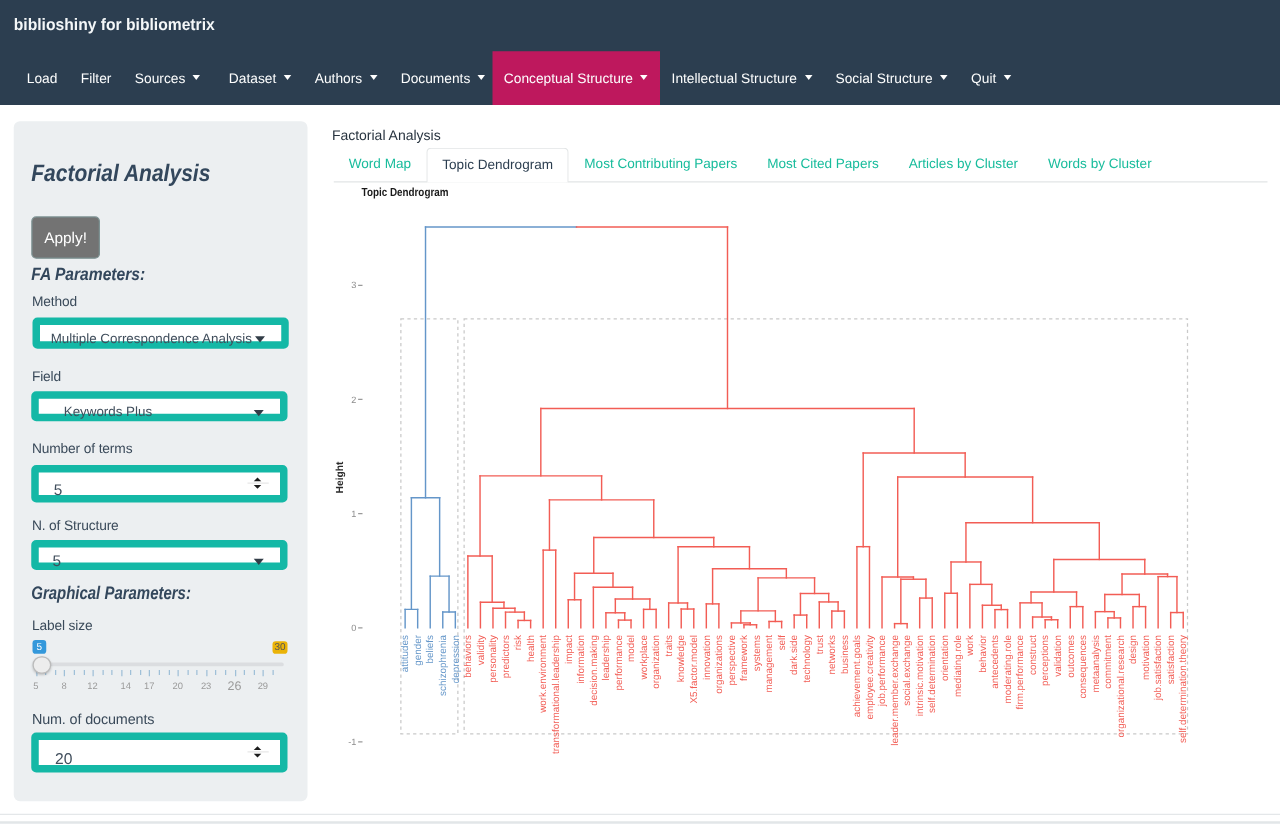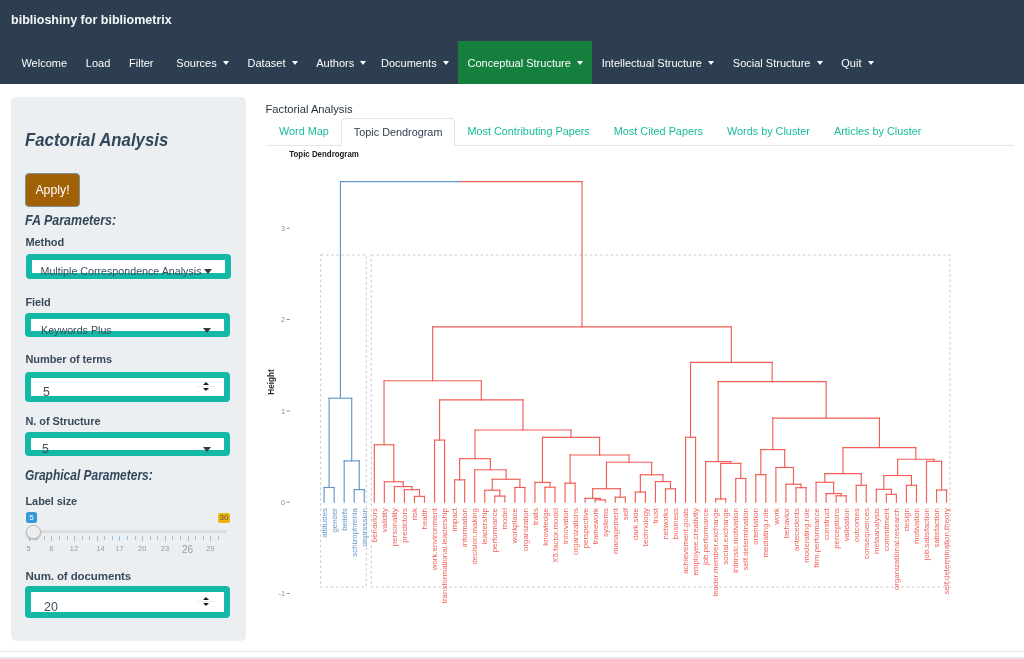--- a/index.html
+++ b/index.html
@@ -4,50 +4,47 @@
 *{margin:0;padding:0;box-sizing:border-box}
 html,body{width:1024px;height:659px;font-family:"Liberation Sans",sans-serif;background:#fff;overflow:hidden;position:relative}
 svg text{font-family:"Liberation Sans",sans-serif}
 .navbar{position:absolute;left:0;top:0;width:1024px;height:84px;background:#2c3e50}
 .brand{position:absolute;left:10.5px;top:12px;font-size:13.2px;font-weight:bold;color:#f4f7f8;transform:scaleX(.95);transform-origin:left}
 .nav{position:absolute;left:12px;top:41px;height:43px;display:flex;list-style:none}
 .nav li:nth-child(4){margin-left:4px}
 .nav li:nth-child(7){margin-left:-4px}
 .nav li{height:43px;display:flex;align-items:center;white-space:nowrap}
 .nav a{display:block;padding:0 9.4px;font-size:11px;color:#fdfefe}
-.nav li.active{background:#15803d}
+.nav li.active{background:#be185d}
 .caret{display:inline-block;width:0;height:0;margin-left:3px;vertical-align:1.5px;border-left:3.8px solid transparent;border-right:3.8px solid transparent;border-top:4.2px solid #fff}
 .sidebar{position:absolute;left:11px;top:97px;width:235px;height:544px;background:#eceff1;border-radius:5px}
 .h1fa{position:absolute;left:25px;top:128.5px;font-size:19px;font-style:italic;font-weight:bold;color:#33475c;transform:scaleX(.885);transform-origin:left}
-.btn{position:absolute;left:25px;top:173px;width:55px;height:34px;background:#a16207;border:1px solid #7d9293;color:#fff;font-size:12.3px;border-radius:4px;text-align:center;line-height:32px}
+.btn{position:absolute;left:25px;top:173px;width:55px;height:34px;background:#737373;border:1px solid #7d9293;color:#fff;font-size:12.3px;border-radius:4px;text-align:center;line-height:32px}
 .sec{position:absolute;font-size:14.2px;font-style:italic;font-weight:bold;color:#33475c;transform:scaleX(.88);transform-origin:left}
-.ctl{position:absolute;font-size:11px;font-weight:bold;color:#3a4a5a;letter-spacing:-.1px}
+.ctl{position:absolute;font-size:11px;font-weight:normal;color:#3a4a5a;letter-spacing:-.1px}
 .inp{position:absolute;width:205px;background:#fff;border:6px solid #14b8a6;border-radius:4px;font-size:10.7px;color:#404e5c}
 .car{position:absolute;right:13px;top:9.5px;width:0;height:0;border-left:4.6px solid transparent;border-right:4.6px solid transparent;border-top:5px solid #323d47}
 .spin{position:absolute;right:13px;top:50%;margin-top:-4.5px;width:9px;height:9px}
 .spin:before{content:"";position:absolute;left:1px;top:0;border-left:3.4px solid transparent;border-right:3.4px solid transparent;border-bottom:3.6px solid #1c1c1c}
 .spin:after{content:"";position:absolute;left:1px;bottom:0;border-left:3.4px solid transparent;border-right:3.4px solid transparent;border-top:3.6px solid #1c1c1c}
 .spin i{position:absolute;top:3.6px;left:-4px;width:17px;height:1.6px;background:#e8e8e8}
 .falab{position:absolute;left:265.5px;top:103px;font-size:11.2px;color:#27333f}
 .tabs{position:absolute;left:267px;top:117.5px;width:747px;height:28px;list-style:none}
 .tabs:after{content:"";position:absolute;left:0;right:0;bottom:0;border-bottom:1px solid #e2e5e6}
 .tabs li{float:left;height:28px}
 .tabs a{display:block;padding:7px 12px 0;height:28px;font-size:10.85px;color:#18bc9c}
 .tabs li.active a{position:relative;z-index:2;background:#fff;border:1px solid #e2e5e6;border-bottom:none;border-radius:4px 4px 0 0;color:#2c3e50}
 .hr2{position:absolute;left:0;top:651px;width:1024px;height:1px;background:#e4e7e9}
 .bot{position:absolute;left:0;top:656.5px;width:1024px;height:3px;background:#e2e6e8}
 </style></head>
 <body>
 <div class="navbar">
  <div class="brand">biblioshiny for bibliometrix</div>
  <ul class="nav">
 <li>
-        <a>Welcome</a>
-      </li>
-<li>
         <a>Load</a>
       </li>
 <li>
         <a>Filter</a>
       </li>
 <li>
         <a>Sources <span class="caret"></span></a>
       </li>
 <li>
         <a>Dataset <span class="caret"></span></a>
@@ -72,21 +69,21 @@
       </li>
  </ul>
 </div>
 <div class="sidebar"></div>
  <div class="h1fa">Factorial Analysis</div>
  <div class="btn">Apply!</div>
  <div class="sec" style="left:25px;top:211.5px">FA Parameters:</div>
  <div class="ctl" style="left:25.5px;top:236px">Method</div>
  <div class="inp" style="left:25.5px;top:253.5px;height:25px;line-height:23px;padding-left:9px">Multiple Correspondence Analysis<span class="car"></span></div>
  <div class="ctl" style="left:25.5px;top:295.5px">Field</div>
- <div class="inp" style="left:25px;top:312.5px;height:24px;line-height:22px;padding-left:10px">Keywords Plus<span class="car" style="top:9px"></span></div>
+ <div class="inp" style="left:25px;top:312.5px;height:24px;line-height:22px;padding-left:20px">Keywords Plus<span class="car" style="top:9px"></span></div>
  <div class="ctl" style="left:25.5px;top:353px">Number of terms</div>
  <div class="inp" style="left:25px;top:371.5px;height:30px;line-height:28px;padding-left:12px;font-size:12.3px">5<span class="spin">
       <i></i>
     </span></div>
  <div class="ctl" style="left:25.5px;top:415px">N. of Structure</div>
  <div class="inp" style="left:25px;top:432px;height:24px;line-height:22px;padding-left:11px;font-size:12.3px">5<span class="car" style="top:9px"></span></div>
  <div class="sec" style="left:25px;top:466.5px;font-size:14.6px;transform:scaleX(.82)">Graphical Parameters:</div>
  <div class="ctl" style="left:25.5px;top:495px">Label size</div>
  <div style="position:absolute;left:26px;top:511.5px;width:11px;height:11px;background:#3498db;border-radius:2.5px;color:#fff;font-size:8px;text-align:center;line-height:11px">5</div>
  <div style="position:absolute;left:218px;top:512.5px;width:12px;height:10.5px;background:#eab308;border-radius:2.5px;color:#555;font-size:8px;text-align:center;line-height:10.5px">30</div>
@@ -139,24 +136,24 @@
 <li class="active">
       <a>Topic Dendrogram</a>
     </li>
 <li>
       <a>Most Contributing Papers</a>
     </li>
 <li>
       <a>Most Cited Papers</a>
     </li>
 <li>
+      <a>Articles by Cluster</a>
+    </li>
+<li>
       <a>Words by Cluster</a>
-    </li>
-<li>
-      <a>Articles by Cluster</a>
     </li>
 </ul>
 <svg width="758" height="514" viewBox="266 145 758 514" style="position:absolute;left:266px;top:145px">
 <text x="289.3" y="157" font-size="9.3" font-weight="bold" fill="#1a1a1a" textLength="69.5" lengthAdjust="spacingAndGlyphs">Topic Dendrogram</text>
 <line x1="286.5" y1="228.2" x2="290" y2="228.2" stroke="#9a9a9a" stroke-width="1"></line>
 <text x="285" y="230.8" font-size="7.3" fill="#8c8c8c" text-anchor="end">3</text>
 <line x1="286.5" y1="319.5" x2="290" y2="319.5" stroke="#9a9a9a" stroke-width="1"></line>
 <text x="285" y="322.1" font-size="7.3" fill="#8c8c8c" text-anchor="end">2</text>
 <line x1="286.5" y1="410.9" x2="290" y2="410.9" stroke="#9a9a9a" stroke-width="1"></line>
 <text x="285" y="413.5" font-size="7.3" fill="#8c8c8c" text-anchor="end">1</text>

